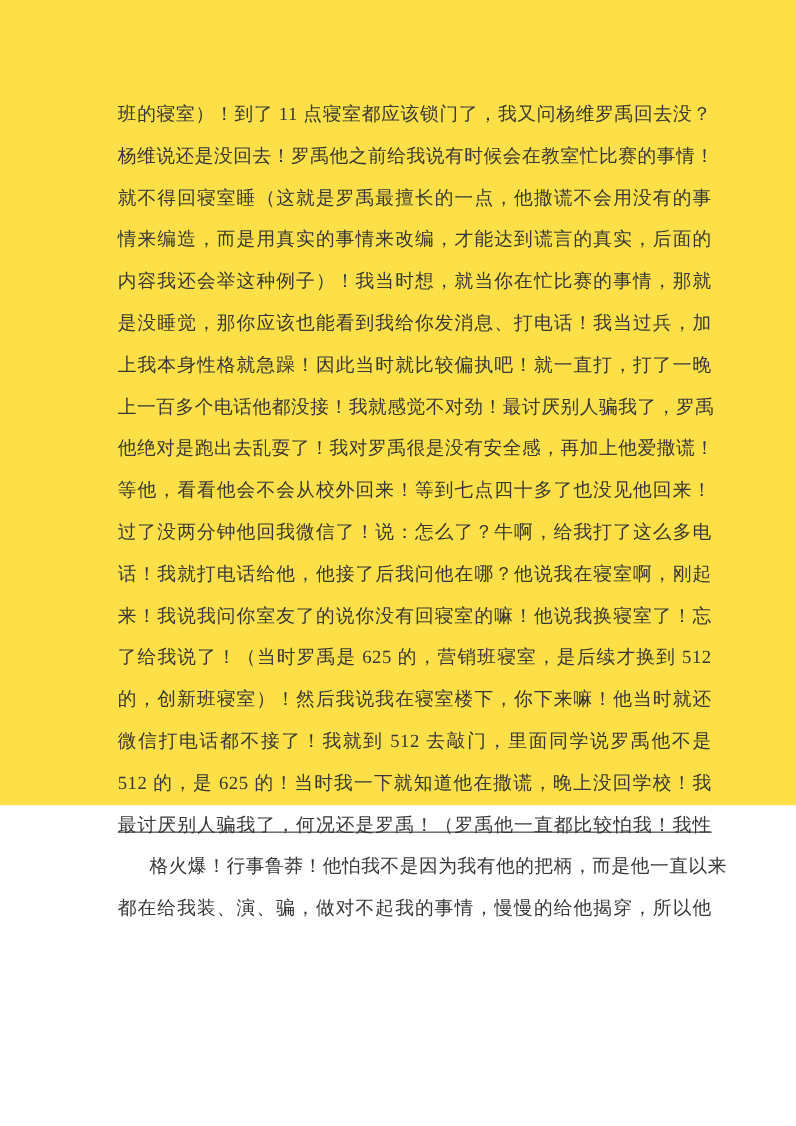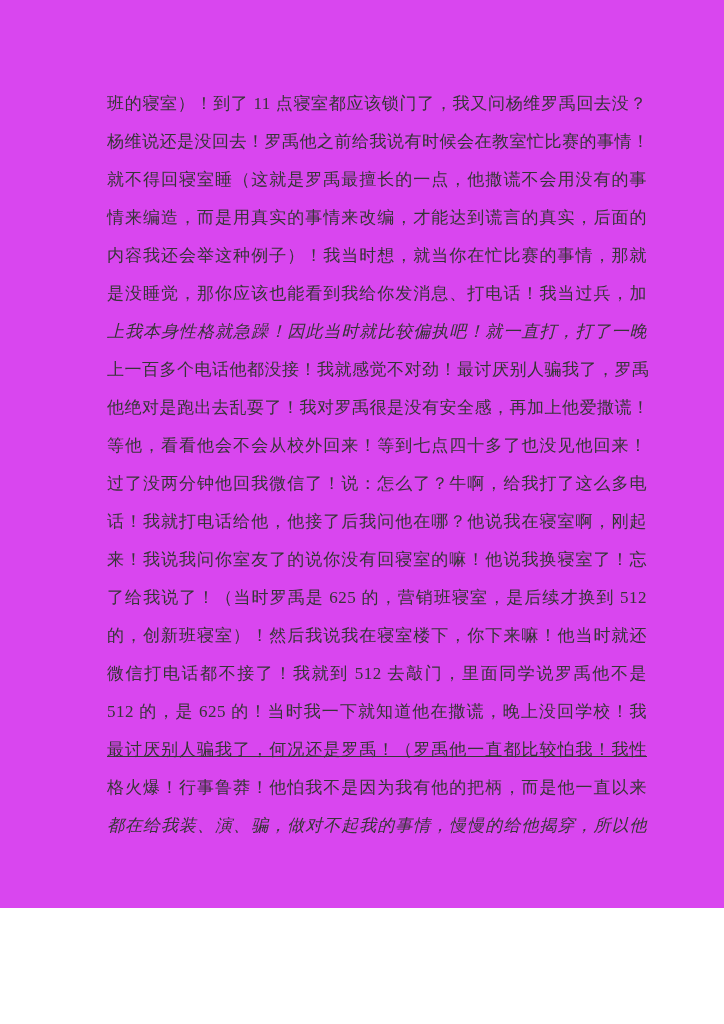--- a/index.html
+++ b/index.html
@@ -9,22 +9,22 @@
     height: 1024px;
     overflow: hidden;
   }
   body {
     background: #ffffff;
     font-family: "Liberation Serif", "DejaVu Serif", serif;
   }
   .page {
     position: relative;
     width: 724px;
-    height: 908px;
-    background: #d946ef;
+    height: 732px;
+    background: #fde047;
   }
   .text-block {
     position: absolute;
     left: 107px;
     top: 85px;
     width: 540px;
   }
   .line {
     font-size: 17px;
     line-height: 38px;
@@ -41,28 +41,28 @@
 <body style="background: rgb(255, 255, 255);">
 
 <div class="page">
   <div class="text-block">
       <div class="line" style="color: rgb(54, 54, 54);">班的寝室）！到了 11 点寝室都应该锁门了，我又问杨维罗禹回去没？</div>
       <div class="line" style="color: rgb(54, 54, 54);">杨维说还是没回去！罗禹他之前给我说有时候会在教室忙比赛的事情！</div>
       <div class="line" style="color: rgb(54, 54, 54);">就不得回寝室睡（这就是罗禹最擅长的一点，他撒谎不会用没有的事</div>
       <div class="line" style="color: rgb(54, 54, 54);">情来编造，而是用真实的事情来改编，才能达到谎言的真实，后面的</div>
       <div class="line" style="color: rgb(54, 54, 54);">内容我还会举这种例子）！我当时想，就当你在忙比赛的事情，那就</div>
       <div class="line" style="color: rgb(54, 54, 54);">是没睡觉，那你应该也能看到我给你发消息、打电话！我当过兵，加</div>
-      <div class="line" style="color: rgb(54, 54, 54); font-style: italic;">上我本身性格就急躁！因此当时就比较偏执吧！就一直打，打了一晚</div>
+      <div class="line" style="color: rgb(54, 54, 54);">上我本身性格就急躁！因此当时就比较偏执吧！就一直打，打了一晚</div>
       <div class="line" style="color: rgb(54, 54, 54);">上一百多个电话他都没接！我就感觉不对劲！最讨厌别人骗我了，罗禹</div>
       <div class="line" style="color: rgb(54, 54, 54);">他绝对是跑出去乱耍了！我对罗禹很是没有安全感，再加上他爱撒谎！</div>
       <div class="line" style="color: rgb(54, 54, 54);">等他，看看他会不会从校外回来！等到七点四十多了也没见他回来！</div>
       <div class="line" style="color: rgb(54, 54, 54);">过了没两分钟他回我微信了！说：怎么了？牛啊，给我打了这么多电</div>
       <div class="line" style="color: rgb(54, 54, 54);">话！我就打电话给他，他接了后我问他在哪？他说我在寝室啊，刚起</div>
       <div class="line" style="color: rgb(54, 54, 54);">来！我说我问你室友了的说你没有回寝室的嘛！他说我换寝室了！忘</div>
       <div class="line" style="color: rgb(54, 54, 54);">了给我说了！（当时罗禹是 625 的，营销班寝室，是后续才换到 512</div>
       <div class="line" style="color: rgb(54, 54, 54);">的，创新班寝室）！然后我说我在寝室楼下，你下来嘛！他当时就还</div>
       <div class="line" style="color: rgb(54, 54, 54);">微信打电话都不接了！我就到 512 去敲门，里面同学说罗禹他不是</div>
       <div class="line" style="color: rgb(54, 54, 54);">512 的，是 625 的！当时我一下就知道他在撒谎，晚上没回学校！我</div>
       <div class="line" style="color: rgb(54, 54, 54); text-decoration: underline;">最讨厌别人骗我了，何况还是罗禹！（罗禹他一直都比较怕我！我性</div>
-      <div class="line" style="color: rgb(54, 54, 54);">格火爆！行事鲁莽！他怕我不是因为我有他的把柄，而是他一直以来</div>
-      <div class="line" style="color: rgb(54, 54, 54); font-style: italic;">都在给我装、演、骗，做对不起我的事情，慢慢的给他揭穿，所以他</div>
+      <div class="line" style="color: rgb(54, 54, 54); margin-left: 29px;">格火爆！行事鲁莽！他怕我不是因为我有他的把柄，而是他一直以来</div>
+      <div class="line" style="color: rgb(54, 54, 54);">都在给我装、演、骗，做对不起我的事情，慢慢的给他揭穿，所以他</div>
     </div>
 </div>
 
 </body></html>

